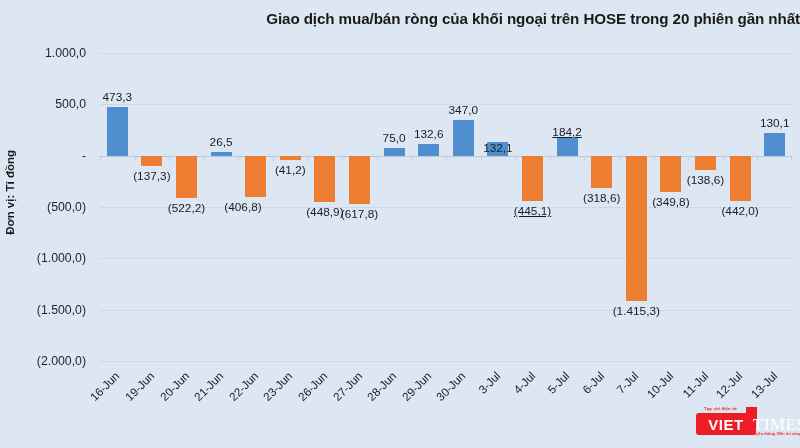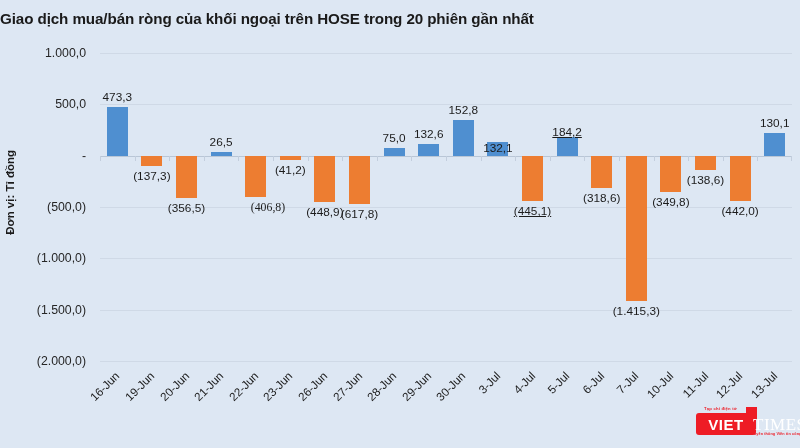--- a/index.html
+++ b/index.html
@@ -9,21 +9,21 @@
     background:#dde7f3;
     font-family:"Liberation Sans", sans-serif;
     color:#3a3a3a;
     position:relative;
   }
   #chart-root{position:absolute;inset:0;}
 
   
   .chart-title{
     position:absolute;left:0;right:0;top:10px;
-    text-align:left;
+    text-align:right;
     font-size:15.2px;font-weight:bold;color:#1a1a1a;
     letter-spacing:-0.1px;
     font-family:"Liberation Sans", sans-serif;
   }
 
   
   .axis-title{
     position:absolute;
     left:4px;top:150px;
     width:26px;
@@ -156,29 +156,29 @@
       <div class="ytick-label" style="top: 308px;">(2.000,0)</div>
       <div class="bar pos" title="16-Jun: 473,3" style="left: 6.8px; top: 54.0745px; width: 21px; height: 48.5921px;"></div>
       <div class="bar-label" style="left: 17.3px; top: 37.0745px;">473,3</div>
       <div class="xtick" style="left: 0px; top: 102.667px;"></div>
       <div class="xlabel" style="left: -40.7px; width: 58px; top: 314px;">16-Jun</div>
       <div class="bar neg" title="19-Jun: (104,4)" style="left: 41.4px; top: 102.667px; width: 21px; height: 10.7184px;"></div>
       <div class="bar-label" style="left: 51.9px; top: 116.385px;">(137,3)</div>
       <div class="xtick" style="left: 34.6px; top: 102.667px;"></div>
       <div class="xlabel" style="left: -6.1px; width: 58px; top: 314px;">19-Jun</div>
       <div class="bar neg" title="20-Jun: (409,4)" style="left: 76px; top: 102.667px; width: 21px; height: 42.0317px;"></div>
-      <div class="bar-label" style="left: 86.5px; top: 147.698px;">(356,5)</div>
+      <div class="bar-label" style="left: 86.5px; top: 147.698px;">(522,2)</div>
       <div class="xtick" style="left: 69.2px; top: 102.667px;"></div>
       <div class="xlabel" style="left: 28.5px; width: 58px; top: 314px;">20-Jun</div>
       <div class="bar pos" title="21-Jun: 39,0" style="left: 110.6px; top: 98.6627px; width: 21px; height: 4.004px;"></div>
       <div class="bar-label" style="left: 121.1px; top: 81.6627px;">26,5</div>
       <div class="xtick" style="left: 103.8px; top: 102.667px;"></div>
       <div class="xlabel" style="left: 63.1px; width: 58px; top: 314px;">21-Jun</div>
       <div class="bar neg" title="22-Jun: (406,8)" style="left: 145.2px; top: 102.667px; width: 21px; height: 41.7648px;"></div>
-      <div class="bar-label" style="left: 168px; top: 147.431px; font-family: Liberation Serif, serif;">(406,8)</div>
+      <div class="bar-label" style="left: 143px; top: 147.431px;">(406,8)</div>
       <div class="xtick" style="left: 138.4px; top: 102.667px;"></div>
       <div class="xlabel" style="left: 97.7px; width: 58px; top: 314px;">22-Jun</div>
       <div class="bar neg" title="23-Jun: (41,2)" style="left: 179.8px; top: 102.667px; width: 21px; height: 4.22987px;"></div>
       <div class="bar-label" style="left: 190.3px; top: 109.897px;">(41,2)</div>
       <div class="xtick" style="left: 173px; top: 102.667px;"></div>
       <div class="xlabel" style="left: 132.3px; width: 58px; top: 314px;">23-Jun</div>
       <div class="bar neg" title="26-Jun: (448,9)" style="left: 214.4px; top: 102.667px; width: 21px; height: 46.0871px;"></div>
       <div class="bar-label" style="left: 224.9px; top: 151.754px;">(448,9)</div>
       <div class="xtick" style="left: 207.6px; top: 102.667px;"></div>
       <div class="xlabel" style="left: 166.9px; width: 58px; top: 314px;">26-Jun</div>
@@ -188,21 +188,21 @@
       <div class="xlabel" style="left: 201.5px; width: 58px; top: 314px;">27-Jun</div>
       <div class="bar pos" title="28-Jun: 75,0" style="left: 283.6px; top: 94.9667px; width: 21px; height: 7.7px;"></div>
       <div class="bar-label" style="left: 294.1px; top: 77.9667px;">75,0</div>
       <div class="xtick" style="left: 276.8px; top: 102.667px;"></div>
       <div class="xlabel" style="left: 236.1px; width: 58px; top: 314px;">28-Jun</div>
       <div class="bar pos" title="29-Jun: 113,4" style="left: 318.2px; top: 91.0243px; width: 21px; height: 11.6424px;"></div>
       <div class="bar-label" style="left: 328.7px; top: 74.0243px;">132,6</div>
       <div class="xtick" style="left: 311.4px; top: 102.667px;"></div>
       <div class="xlabel" style="left: 270.7px; width: 58px; top: 314px;">29-Jun</div>
       <div class="bar pos" title="30-Jun: 347,0" style="left: 352.8px; top: 67.0413px; width: 21px; height: 35.6253px;"></div>
-      <div class="bar-label" style="left: 363.3px; top: 50.0413px;">152,8</div>
+      <div class="bar-label" style="left: 363.3px; top: 50.0413px;">347,0</div>
       <div class="xtick" style="left: 346px; top: 102.667px;"></div>
       <div class="xlabel" style="left: 305.3px; width: 58px; top: 314px;">30-Jun</div>
       <div class="bar pos" title="3-Jul: 132,1" style="left: 387.4px; top: 89.1044px; width: 21px; height: 13.5623px;"></div>
       <div class="bar-label" style="left: 397.9px; top: 88px;">132,1</div>
       <div class="xtick" style="left: 380.6px; top: 102.667px;"></div>
       <div class="xlabel" style="left: 339.9px; width: 58px; top: 314px;">3-Jul</div>
       <div class="bar neg" title="4-Jul: (445,1)" style="left: 422px; top: 102.667px; width: 21px; height: 45.6969px;"></div>
       <div class="bar-label" style="left: 432.5px; top: 151.364px; text-decoration: underline;">(445,1)</div>
       <div class="xtick" style="left: 415.2px; top: 102.667px;"></div>
       <div class="xlabel" style="left: 374.5px; width: 58px; top: 314px;">4-Jul</div>

